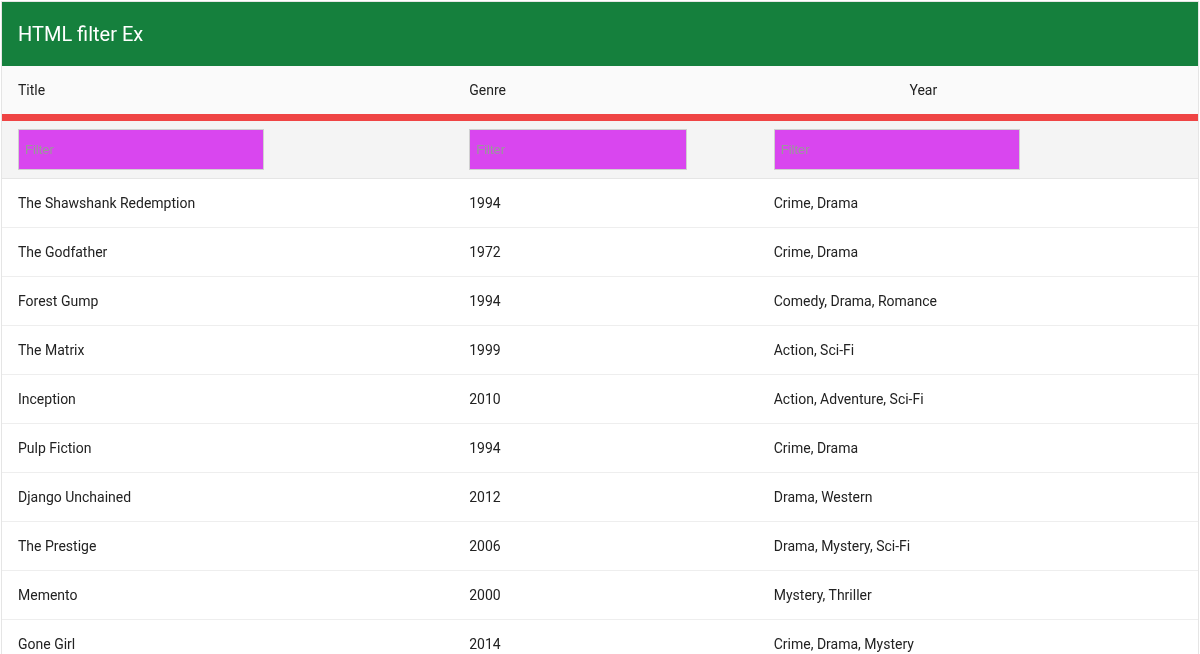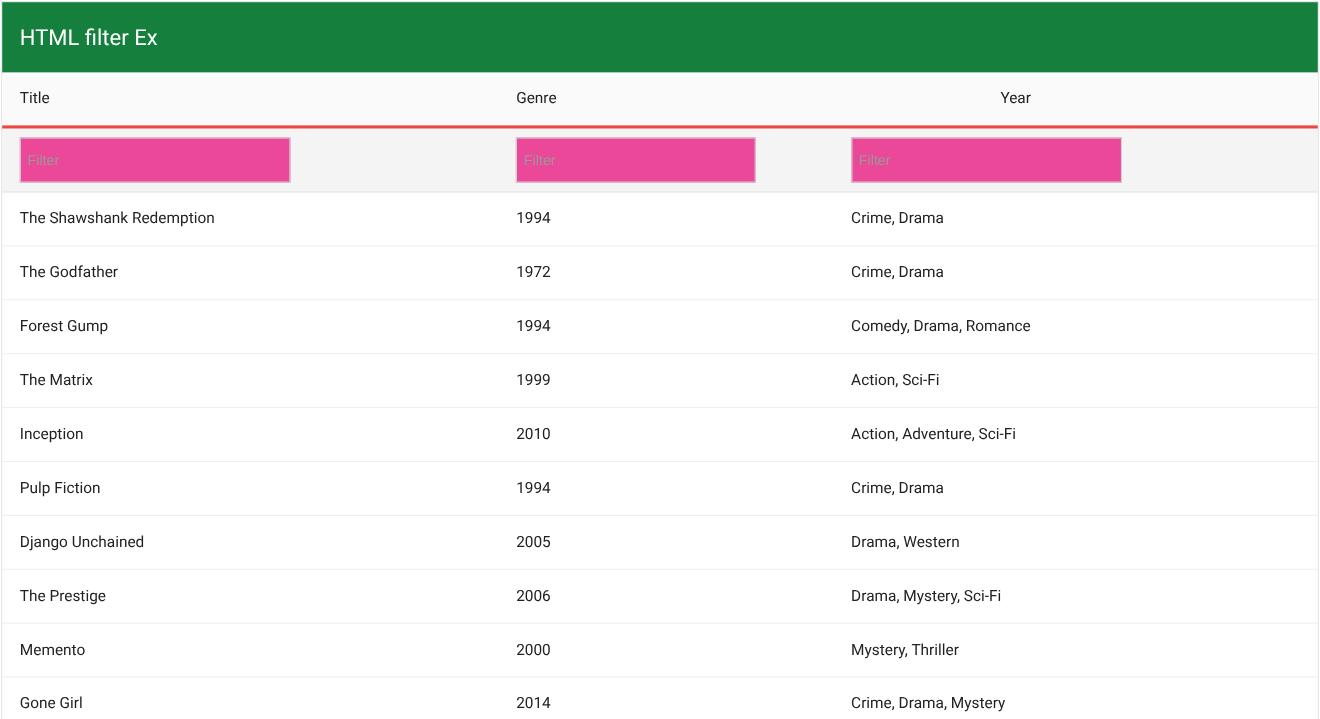--- a/index.html
+++ b/index.html
@@ -1,23 +1,23 @@
 <!DOCTYPE html>
 <html><head>
   <meta charset="utf-8">
   <style>
     * { box-sizing: border-box; margin: 0; padding: 0; }
     body { font-family: -apple-system, BlinkMacSystemFont, "Segoe UI", Roboto, Helvetica, Arial, sans-serif; background: #fff; padding: 1px; }
     .grid { border: 1px solid #e5e5e5; width: 1198px; margin: 0 auto; }
     .header { background: #15803d; color: #fff; padding: 20px 16px; font-size: 20px; font-weight: 400; }
-    .colhead { display: flex; background: #fafafa; border-bottom: 3px solid #ef4444; }
+    .colhead { display: flex; background: #fafafa; border-bottom: 7px solid #ef4444; }
     .colhead-cell { padding: 16px; font-size: 14px; color: #222; }
     .filters { display: flex; background: #f4f4f4; border-bottom: 1px solid #e5e5e5; padding: 8px 0; }
     .filter-cell { padding: 0 16px; }
-    .filter-cell input { width: 246px; padding: 12px 6px; font-size: 13px; border: 1px solid #d0d0d0; background: #ec4899; color: #333; }
+    .filter-cell input { width: 246px; padding: 12px 6px; font-size: 13px; border: 1px solid #d0d0d0; background: #d946ef; color: #333; }
     .filter-cell input::placeholder { color: #999; }
     .filter-cell:nth-child(2) input { width: 218px; }
     .filter-cell:nth-child(3) input { width: 246px; }
     .col-title { width: 452px; }
     .col-year  { width: 305px; }
     .col-genre { width: 441px; }
     .row { display: flex; border-bottom: 1px solid #eee; align-items: center; }
     .row:last-of-type { border-bottom: none; }
     .cell { padding: 16px; font-size: 14px; color: #222; }
     .footer { border-top: 1px solid #eee; padding: 6px 14px; text-align: right; font-size: 12px; color: #555; }
@@ -71,21 +71,21 @@
     <div class="cell col-year">2010</div>
     <div class="cell col-genre">Action, Adventure, Sci-Fi</div>
   </div>
   <div class="row">
     <div class="cell col-title">Pulp Fiction</div>
     <div class="cell col-year">1994</div>
     <div class="cell col-genre">Crime, Drama</div>
   </div>
   <div class="row">
     <div class="cell col-title">Django Unchained</div>
-    <div class="cell col-year">2005</div>
+    <div class="cell col-year">2012</div>
     <div class="cell col-genre">Drama, Western</div>
   </div>
   <div class="row">
     <div class="cell col-title">The Prestige</div>
     <div class="cell col-year">2006</div>
     <div class="cell col-genre">Drama, Mystery, Sci-Fi</div>
   </div>
   <div class="row">
     <div class="cell col-title">Memento</div>
     <div class="cell col-year">2000</div>

